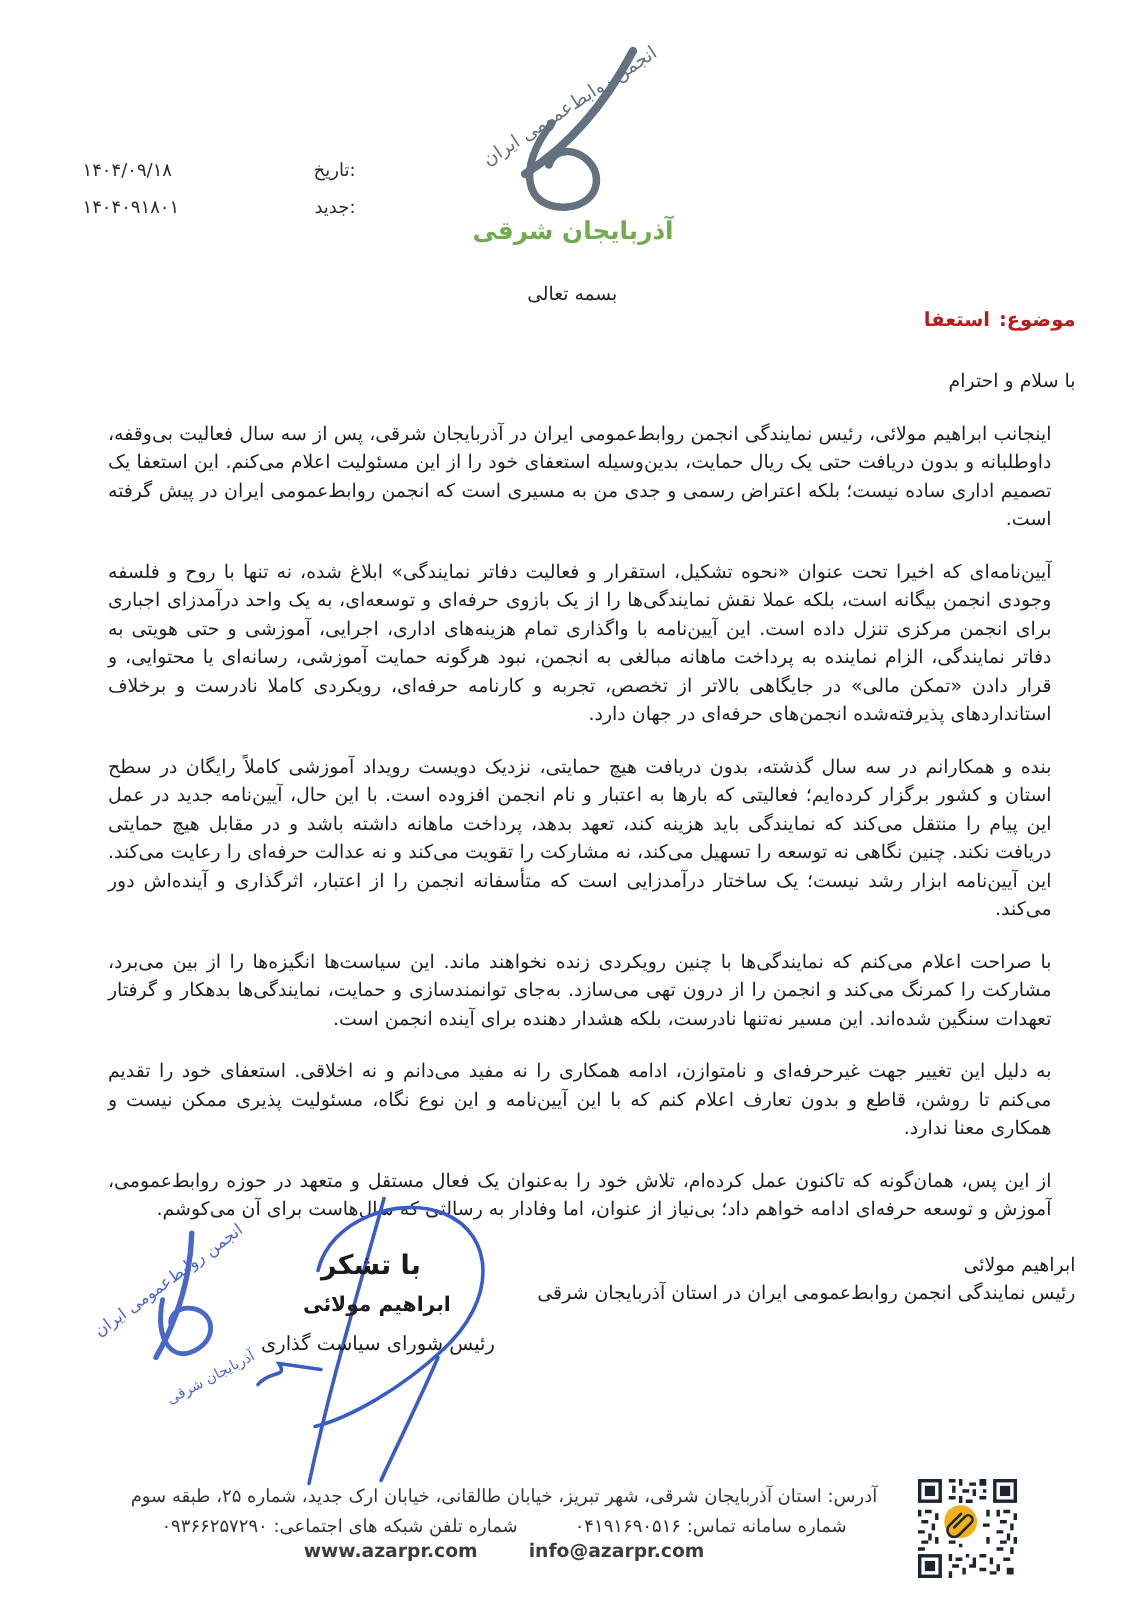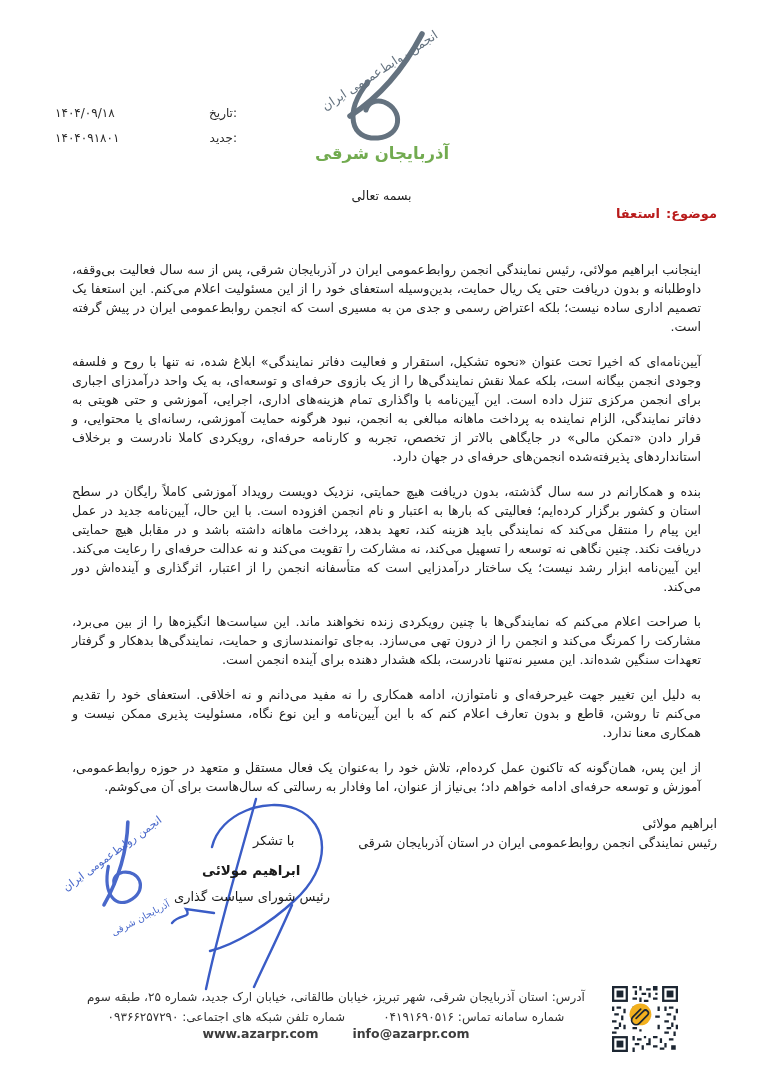--- a/index.html
+++ b/index.html
@@ -15,21 +15,21 @@
   
   .body{position:absolute;left:56px;right:46px;top:244px;direction:rtl;text-align:justify;
         font-size:12.6px;line-height:19px;color:#1e1e1e;}
   .body p{margin:16px;}
   .lead{text-align:right;}
   .signoff{margin-top:19px;text-align:right;line-height:18.5px;}
   
   .signature-area{position:absolute;left:60px;top:795px;width:312px;height:202px;}
   .signature-area svg{position:absolute;left:0;top:0;}
   .sig-text{position:absolute;direction:rtl;white-space:nowrap;color:#1b1b1b;}
-  .sig-thanks{left:154px;top:38px;font-size:13px;font-weight:normal;padding-left:39px;}
+  .sig-thanks{left:154px;top:38px;font-size:18px;font-weight:bold;}
   .sig-name{left:142px;top:67px;font-size:13.5px;font-weight:bold;}
   .sig-title{left:114px;top:94px;font-size:13px;}
   
   .footer{position:absolute;left:40px;top:990px;width:592px;text-align:center;direction:rtl;
           font-size:12px;color:#333;}
   .footer-line2{display:flex;flex-direction:row;justify-content:center;gap:38px;margin-top:6px;direction:rtl;}
   .footer-line3{display:flex;justify-content:center;gap:34px;margin-top:2px;direction:ltr;
                 font-weight:bold;color:#3d3d3d;font-size:12.5px;}
   .qr{position:absolute;left:612px;top:986px;width:66px;height:66px;}
 </style>
@@ -58,20 +58,21 @@
     </div>
   </div>
 
   <div class="bismillah">بسمه تعالی</div>
 
   <div class="subject">
     <span>موضوع:</span><span>استعفا</span>
   </div>
 
   <div class="body">
+    <div class="lead">با سلام و احترام</div>
     <p>اینجانب ابراهیم مولائی، رئیس نمایندگی انجمن روابط‌عمومی ایران در آذربایجان شرقی، پس از سه سال فعالیت بی‌وقفه، داوطلبانه و بدون دریافت حتی یک ریال حمایت، بدین‌وسیله استعفای خود را از این مسئولیت اعلام می‌کنم. این استعفا یک تصمیم اداری ساده نیست؛ بلکه اعتراض رسمی و جدی من به مسیری است که انجمن روابط‌عمومی ایران در پیش گرفته است.</p>
     <p>آیین‌نامه‌ای که اخیرا تحت عنوان «نحوه تشکیل، استقرار و فعالیت دفاتر نمایندگی» ابلاغ شده، نه تنها با روح و فلسفه وجودی انجمن بیگانه است، بلکه عملا نقش نمایندگی‌ها را از یک بازوی حرفه‌ای و توسعه‌ای، به یک واحد درآمدزای اجباری برای انجمن مرکزی تنزل داده است. این آیین‌نامه با واگذاری تمام هزینه‌های اداری، اجرایی، آموزشی و حتی هویتی به دفاتر نمایندگی، الزام نماینده به پرداخت ماهانه مبالغی به انجمن، نبود هرگونه حمایت آموزشی، رسانه‌ای یا محتوایی، و قرار دادن «تمکن مالی» در جایگاهی بالاتر از تخصص، تجربه و کارنامه حرفه‌ای، رویکردی کاملا نادرست و برخلاف استانداردهای پذیرفته‌شده انجمن‌های حرفه‌ای در جهان دارد.</p>
     <p>بنده و همکارانم در سه سال گذشته، بدون دریافت هیچ حمایتی، نزدیک دویست رویداد آموزشی کاملاً رایگان در سطح استان و کشور برگزار کرده‌ایم؛ فعالیتی که بارها به اعتبار و نام انجمن افزوده است. با این حال، آیین‌نامه جدید در عمل این پیام را منتقل می‌کند که نمایندگی باید هزینه کند، تعهد بدهد، پرداخت ماهانه داشته باشد و در مقابل هیچ حمایتی دریافت نکند. چنین نگاهی نه توسعه را تسهیل می‌کند، نه مشارکت را تقویت می‌کند و نه عدالت حرفه‌ای را رعایت می‌کند. این آیین‌نامه ابزار رشد نیست؛ یک ساختار درآمدزایی است که متأسفانه انجمن را از اعتبار، اثرگذاری و آینده‌اش دور می‌کند.</p>
     <p>با صراحت اعلام می‌کنم که نمایندگی‌ها با چنین رویکردی زنده نخواهند ماند. این سیاست‌ها انگیزه‌ها را از بین می‌برد، مشارکت را کمرنگ می‌کند و انجمن را از درون تهی می‌سازد. به‌جای توانمندسازی و حمایت، نمایندگی‌ها بدهکار و گرفتار تعهدات سنگین شده‌اند. این مسیر نه‌تنها نادرست، بلکه هشدار دهنده برای آینده انجمن است.</p>
     <p>به دلیل این تغییر جهت غیرحرفه‌ای و نامتوازن، ادامه همکاری را نه مفید می‌دانم و نه اخلاقی. استعفای خود را تقدیم می‌کنم تا روشن، قاطع و بدون تعارف اعلام کنم که با این آیین‌نامه و این نوع نگاه، مسئولیت پذیری ممکن نیست و همکاری معنا ندارد.</p>
     <p>از این پس، همان‌گونه که تاکنون عمل کرده‌ام، تلاش خود را به‌عنوان یک فعال مستقل و متعهد در حوزه روابط‌عمومی، آموزش و توسعه حرفه‌ای ادامه خواهم داد؛ بی‌نیاز از عنوان، اما وفادار به رسالتی که سال‌هاست برای آن می‌کوشم.</p>
     <div class="signoff">
       <div>ابراهیم مولائی</div>
       <div>رئیس نمایندگی انجمن روابط‌عمومی ایران در استان آذربایجان شرقی</div>
     </div>

